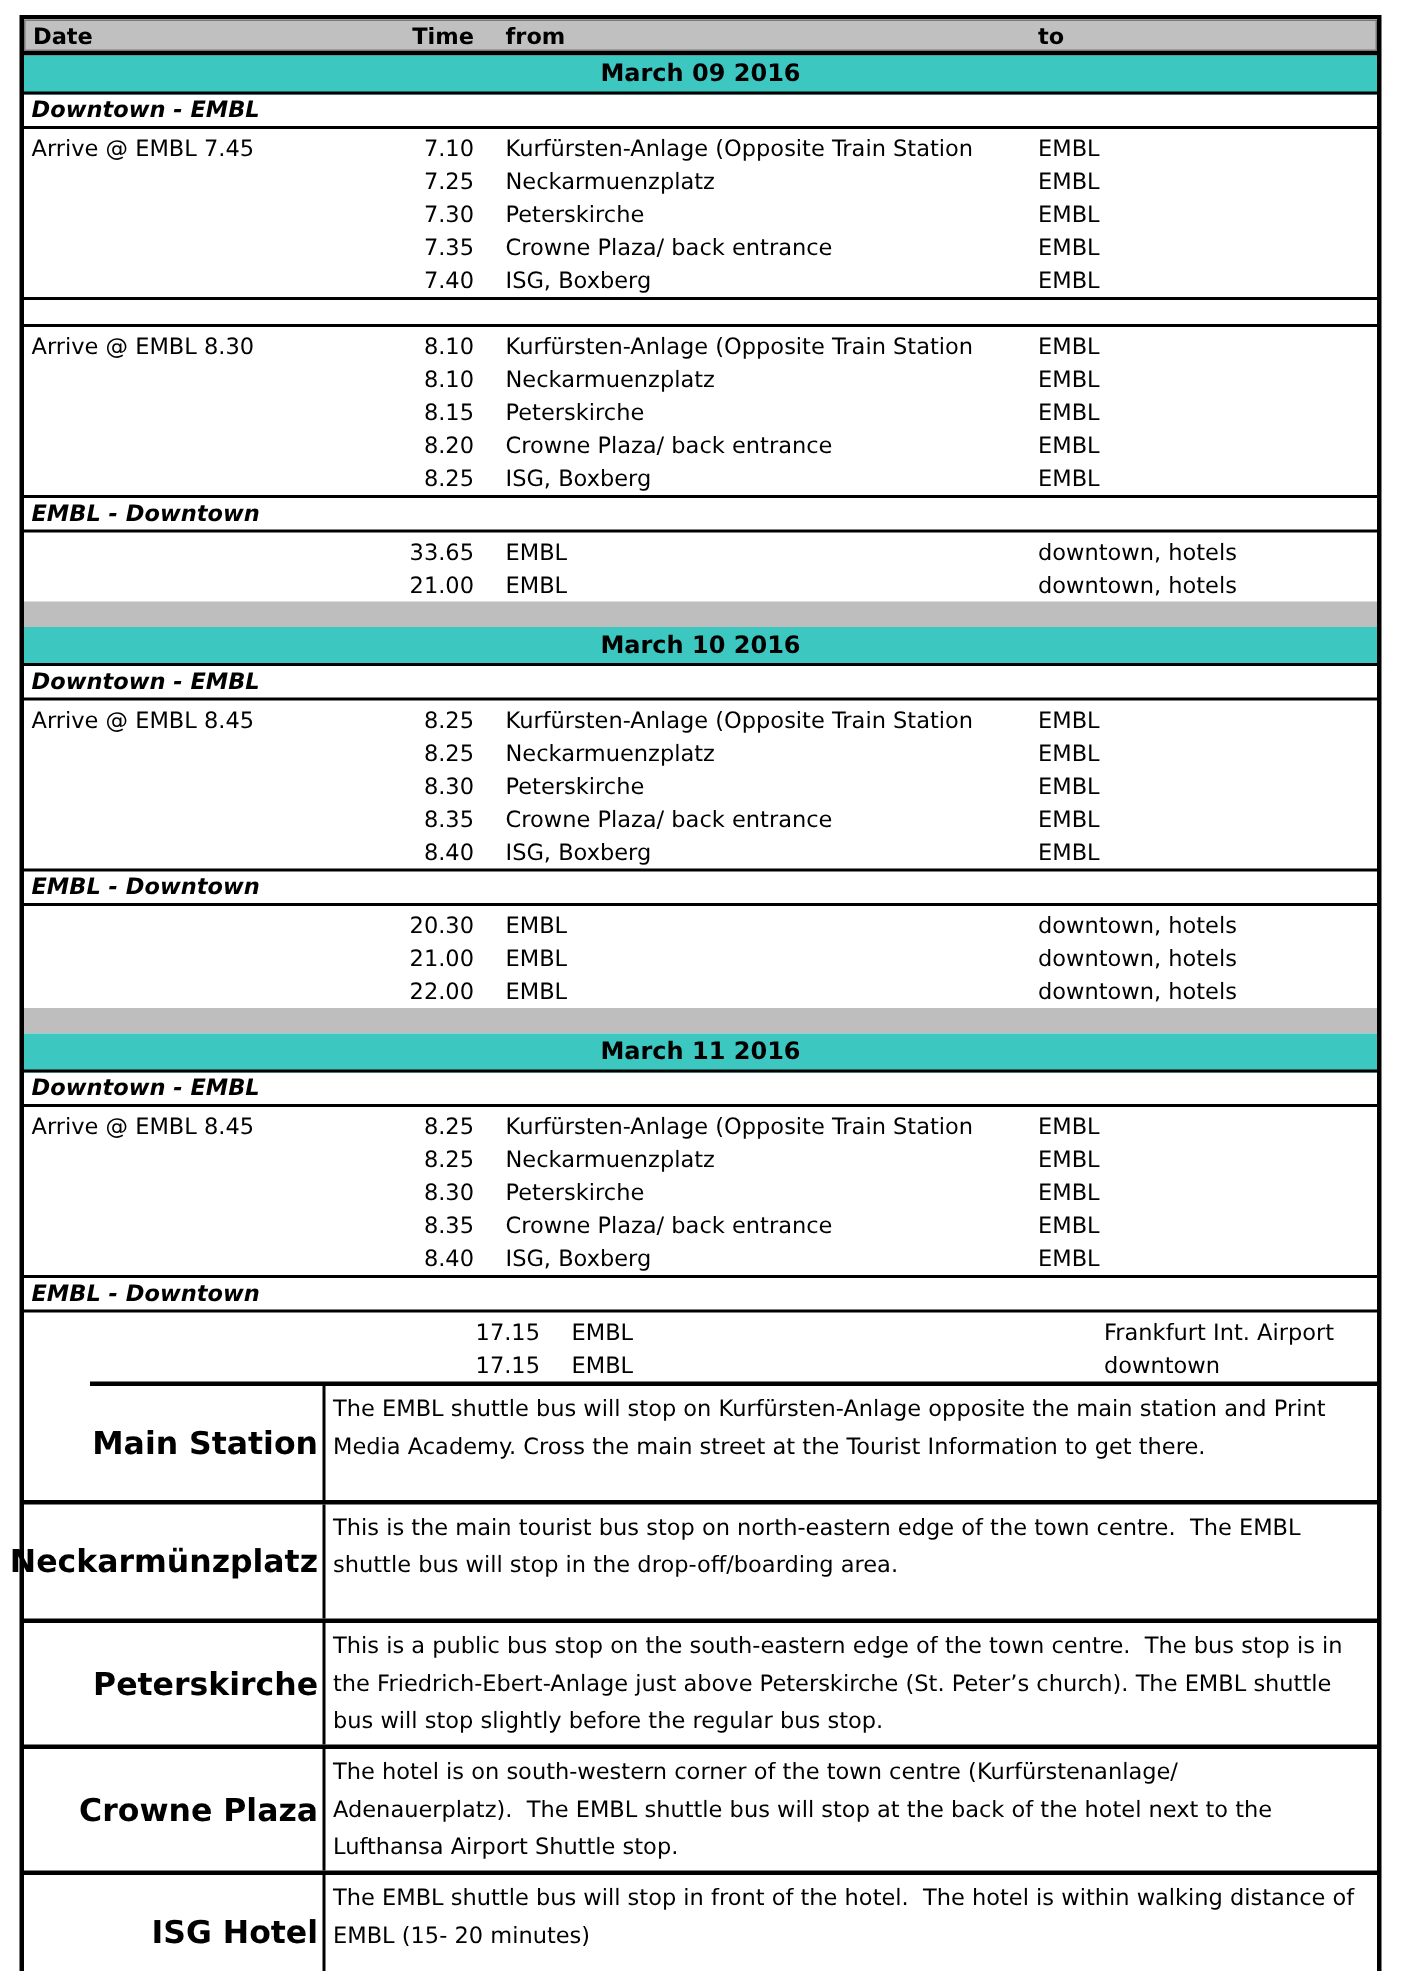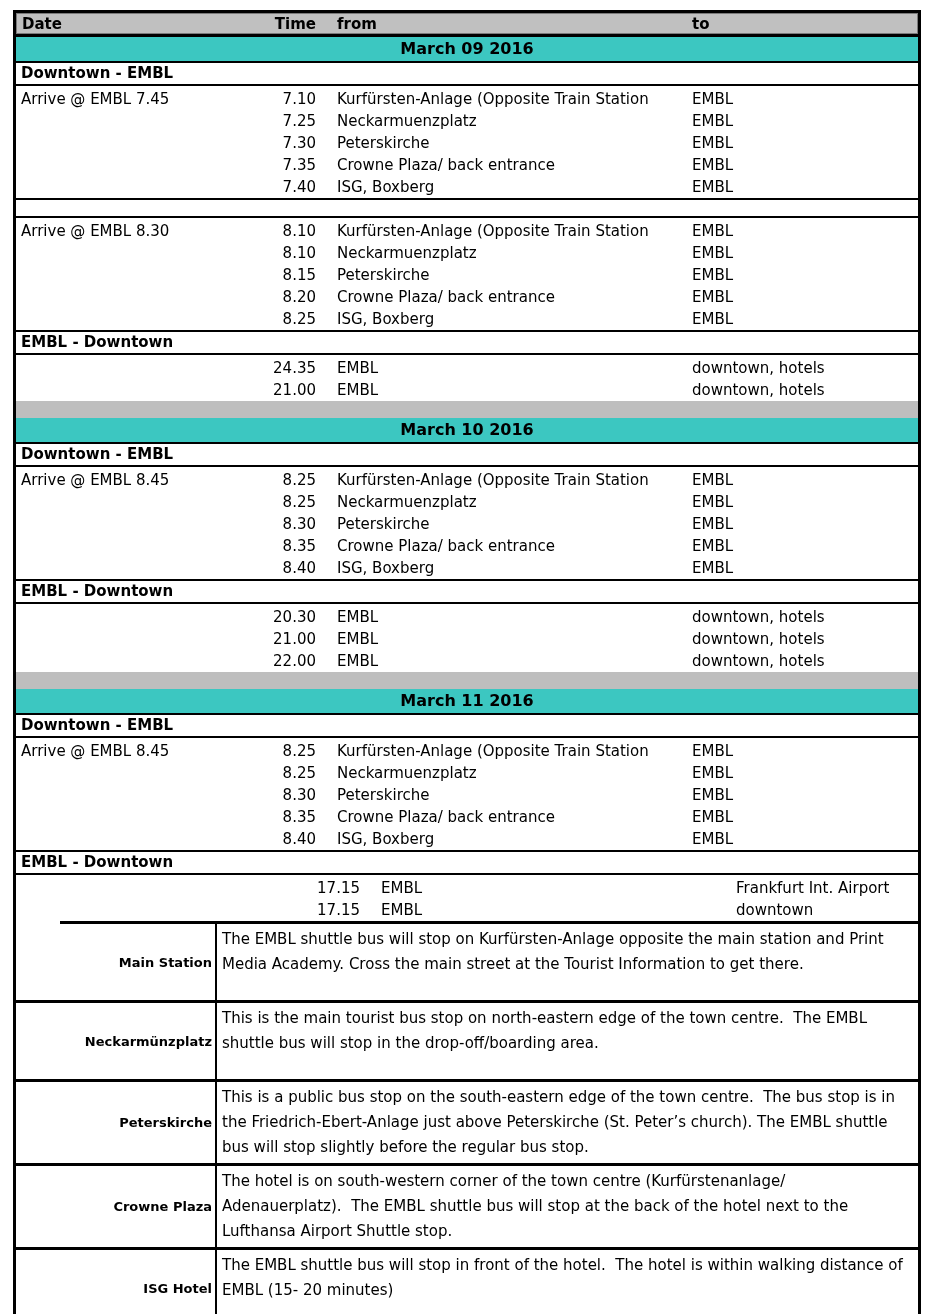--- a/index.html
+++ b/index.html
@@ -35,20 +35,21 @@
     font-size: 16px;
     border-bottom: 2px solid #000;
   }
   .section-label {
     height: 21px;
     line-height: 21px;
     font-weight: bold;
     font-size: 15px;
     padding-left: 5px;
     border-bottom: 2px solid #000;
+    font-style: italic;
   }
   .block { padding-top: 2px; border-bottom: 2px solid #000; }
   .block.no-border { border-bottom: none; }
   .block.thick-border { border-bottom: 3px solid #000; margin-left: 44px; }
   .srow { display: flex; height: 22px; line-height: 22px; font-size: 15px; }
   .c-date  { width: 214px; flex: none; padding-left: 5px; box-sizing: border-box; white-space: nowrap; overflow: hidden; }
   .c-time  { width: 86px;  flex: none; text-align: right; white-space: nowrap; }
   .c-from  { width: 376px; flex: none; padding-left: 21px; box-sizing: border-box; white-space: nowrap; overflow: hidden; }
   .c-to    { flex: 1; white-space: nowrap; overflow: hidden; }
   .gap-row { height: 16px; border-bottom: 2px solid #000; }
@@ -63,21 +64,21 @@
   .desc-row:last-child { border-bottom: none; }
   .desc-label {
     width: 201px;
     flex: none;
     border-right: 2px solid #000;
     display: flex;
     align-items: center;
     justify-content: flex-end;
     text-align: right;
     font-weight: bold;
-    font-size: 13px;
+    font-size: 21px;
     padding-right: 3px;
     box-sizing: border-box;
   }
   .desc-text {
     flex: 1;
     display: flex;
     align-items: flex-start;
     font-size: 15px;
     line-height: 25px;
     padding: 3px 12px 3px 5px;
@@ -166,21 +167,21 @@
       <div class="c-from">ISG, Boxberg</div>
       <div class="c-to">EMBL</div>
     </div>
   </div>
 
   <div class="section-label">EMBL - Downtown</div>
 
   <div class="block no-border">
     <div class="srow">
       <div class="c-date"></div>
-      <div class="c-time">24.35</div>
+      <div class="c-time">33.65</div>
       <div class="c-from">EMBL</div>
       <div class="c-to">downtown, hotels</div>
     </div>
     <div class="srow">
       <div class="c-date"></div>
       <div class="c-time">21.00</div>
       <div class="c-from">EMBL</div>
       <div class="c-to">downtown, hotels</div>
     </div>
   </div>

